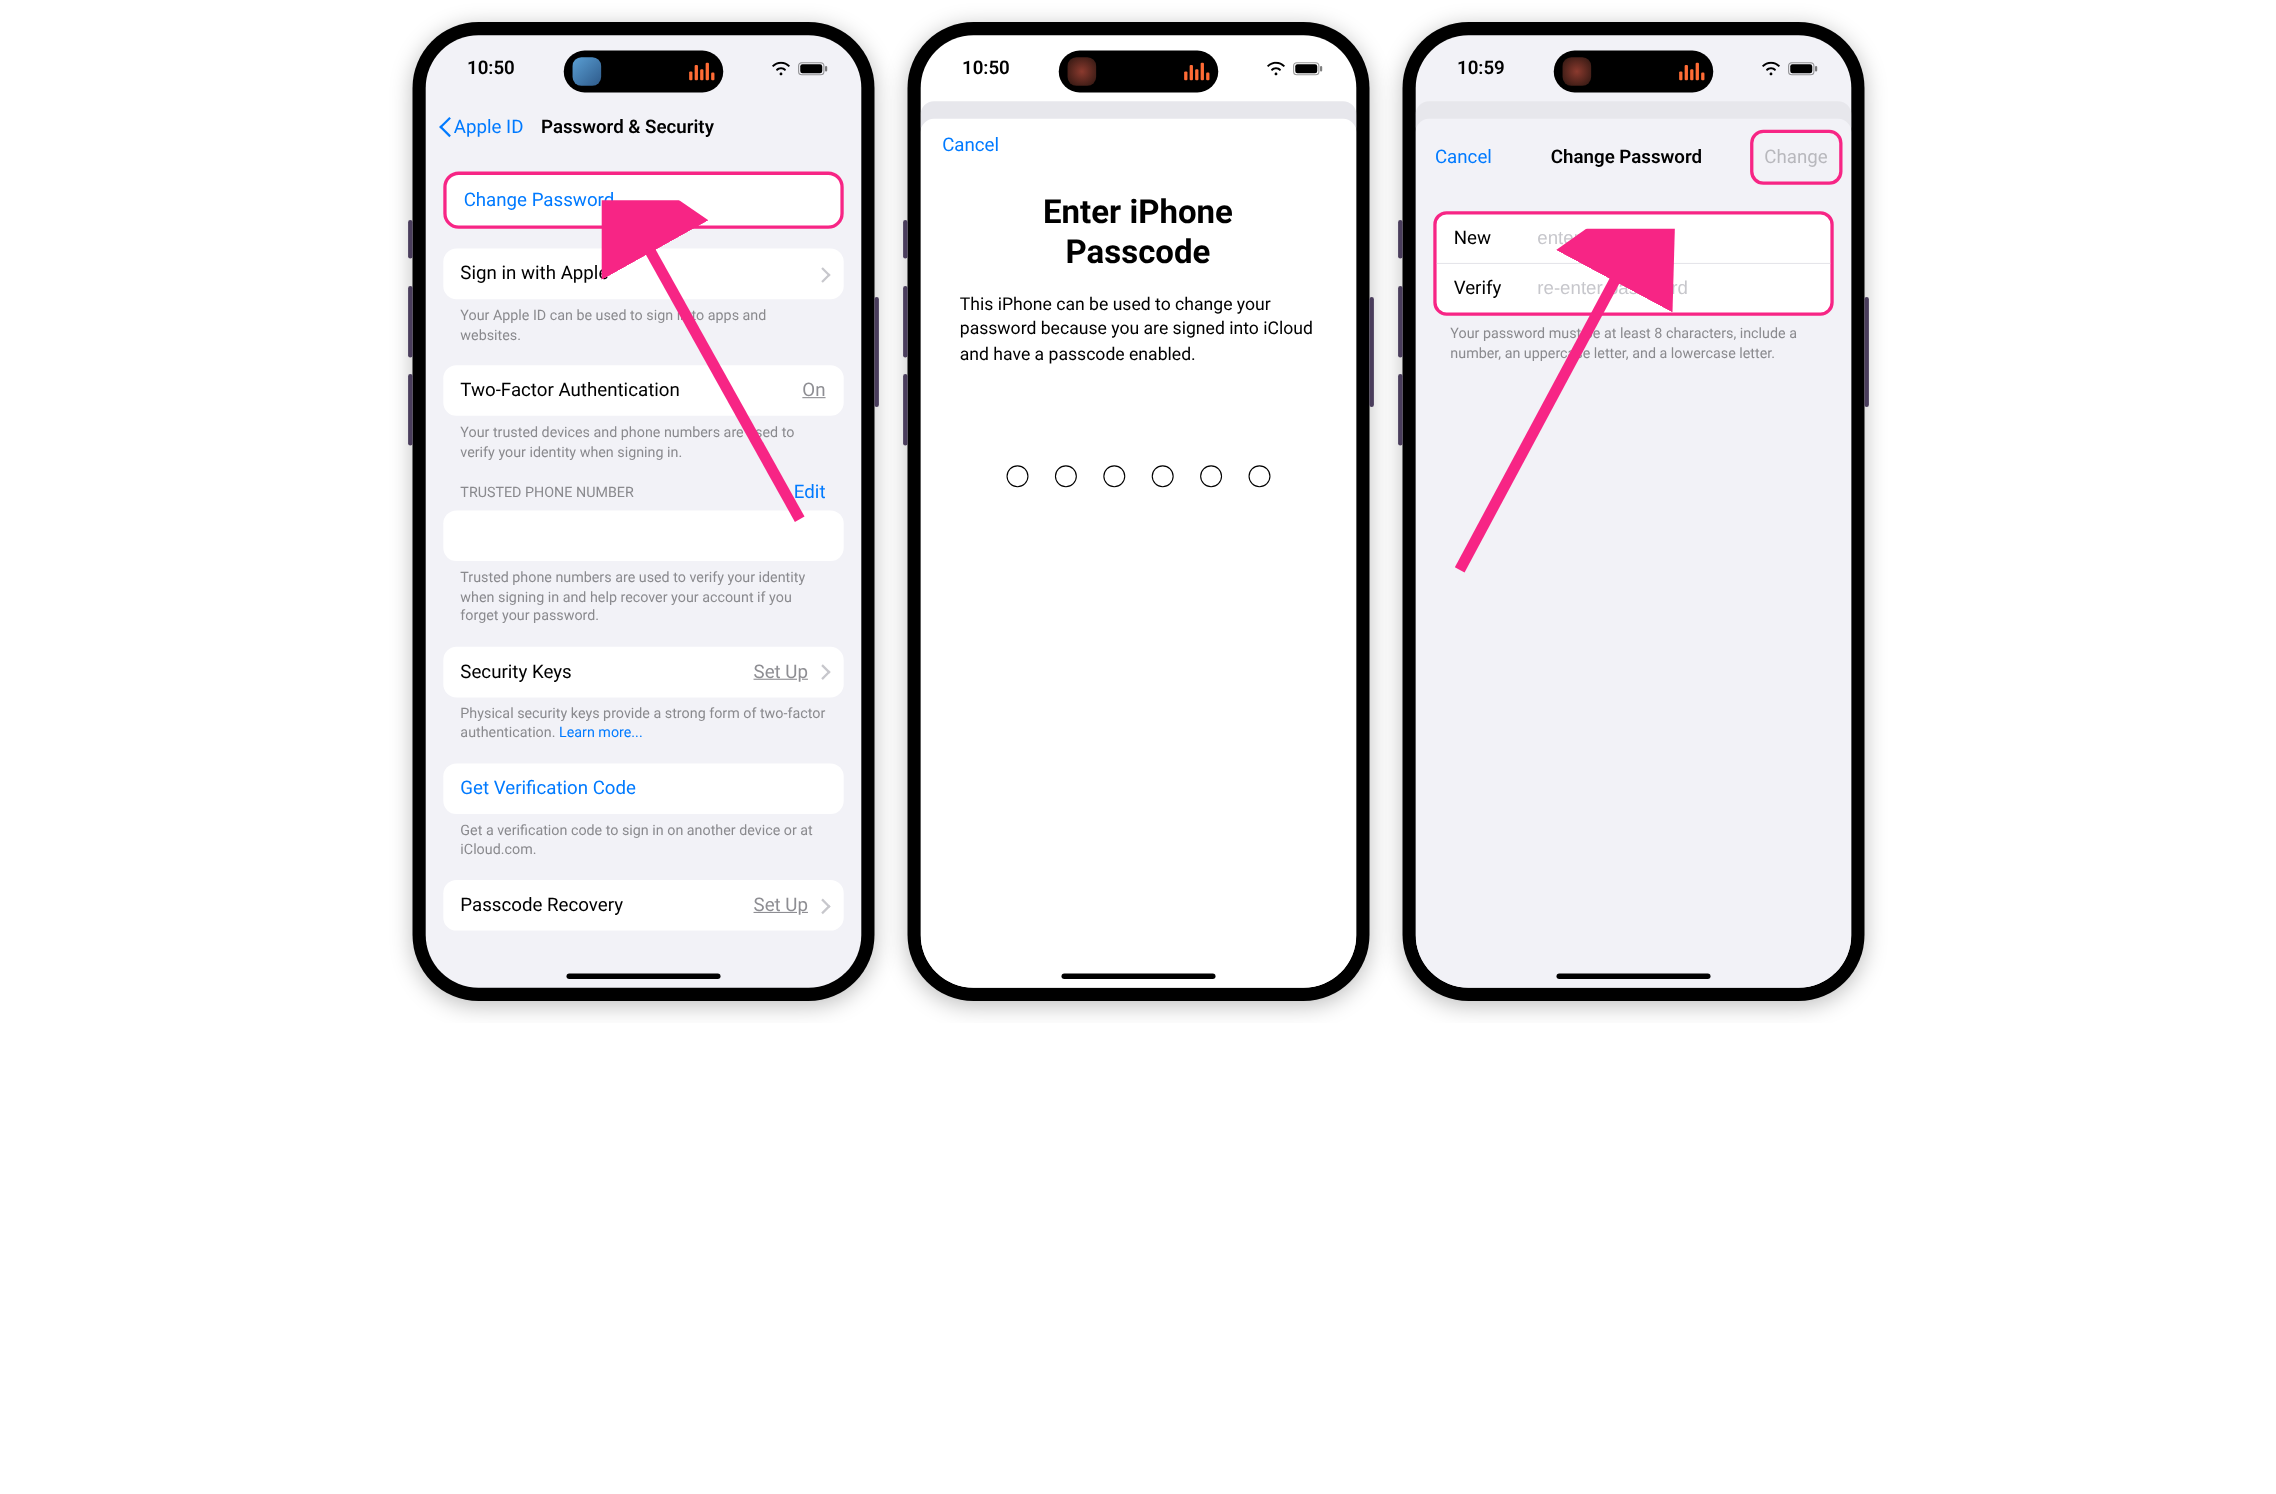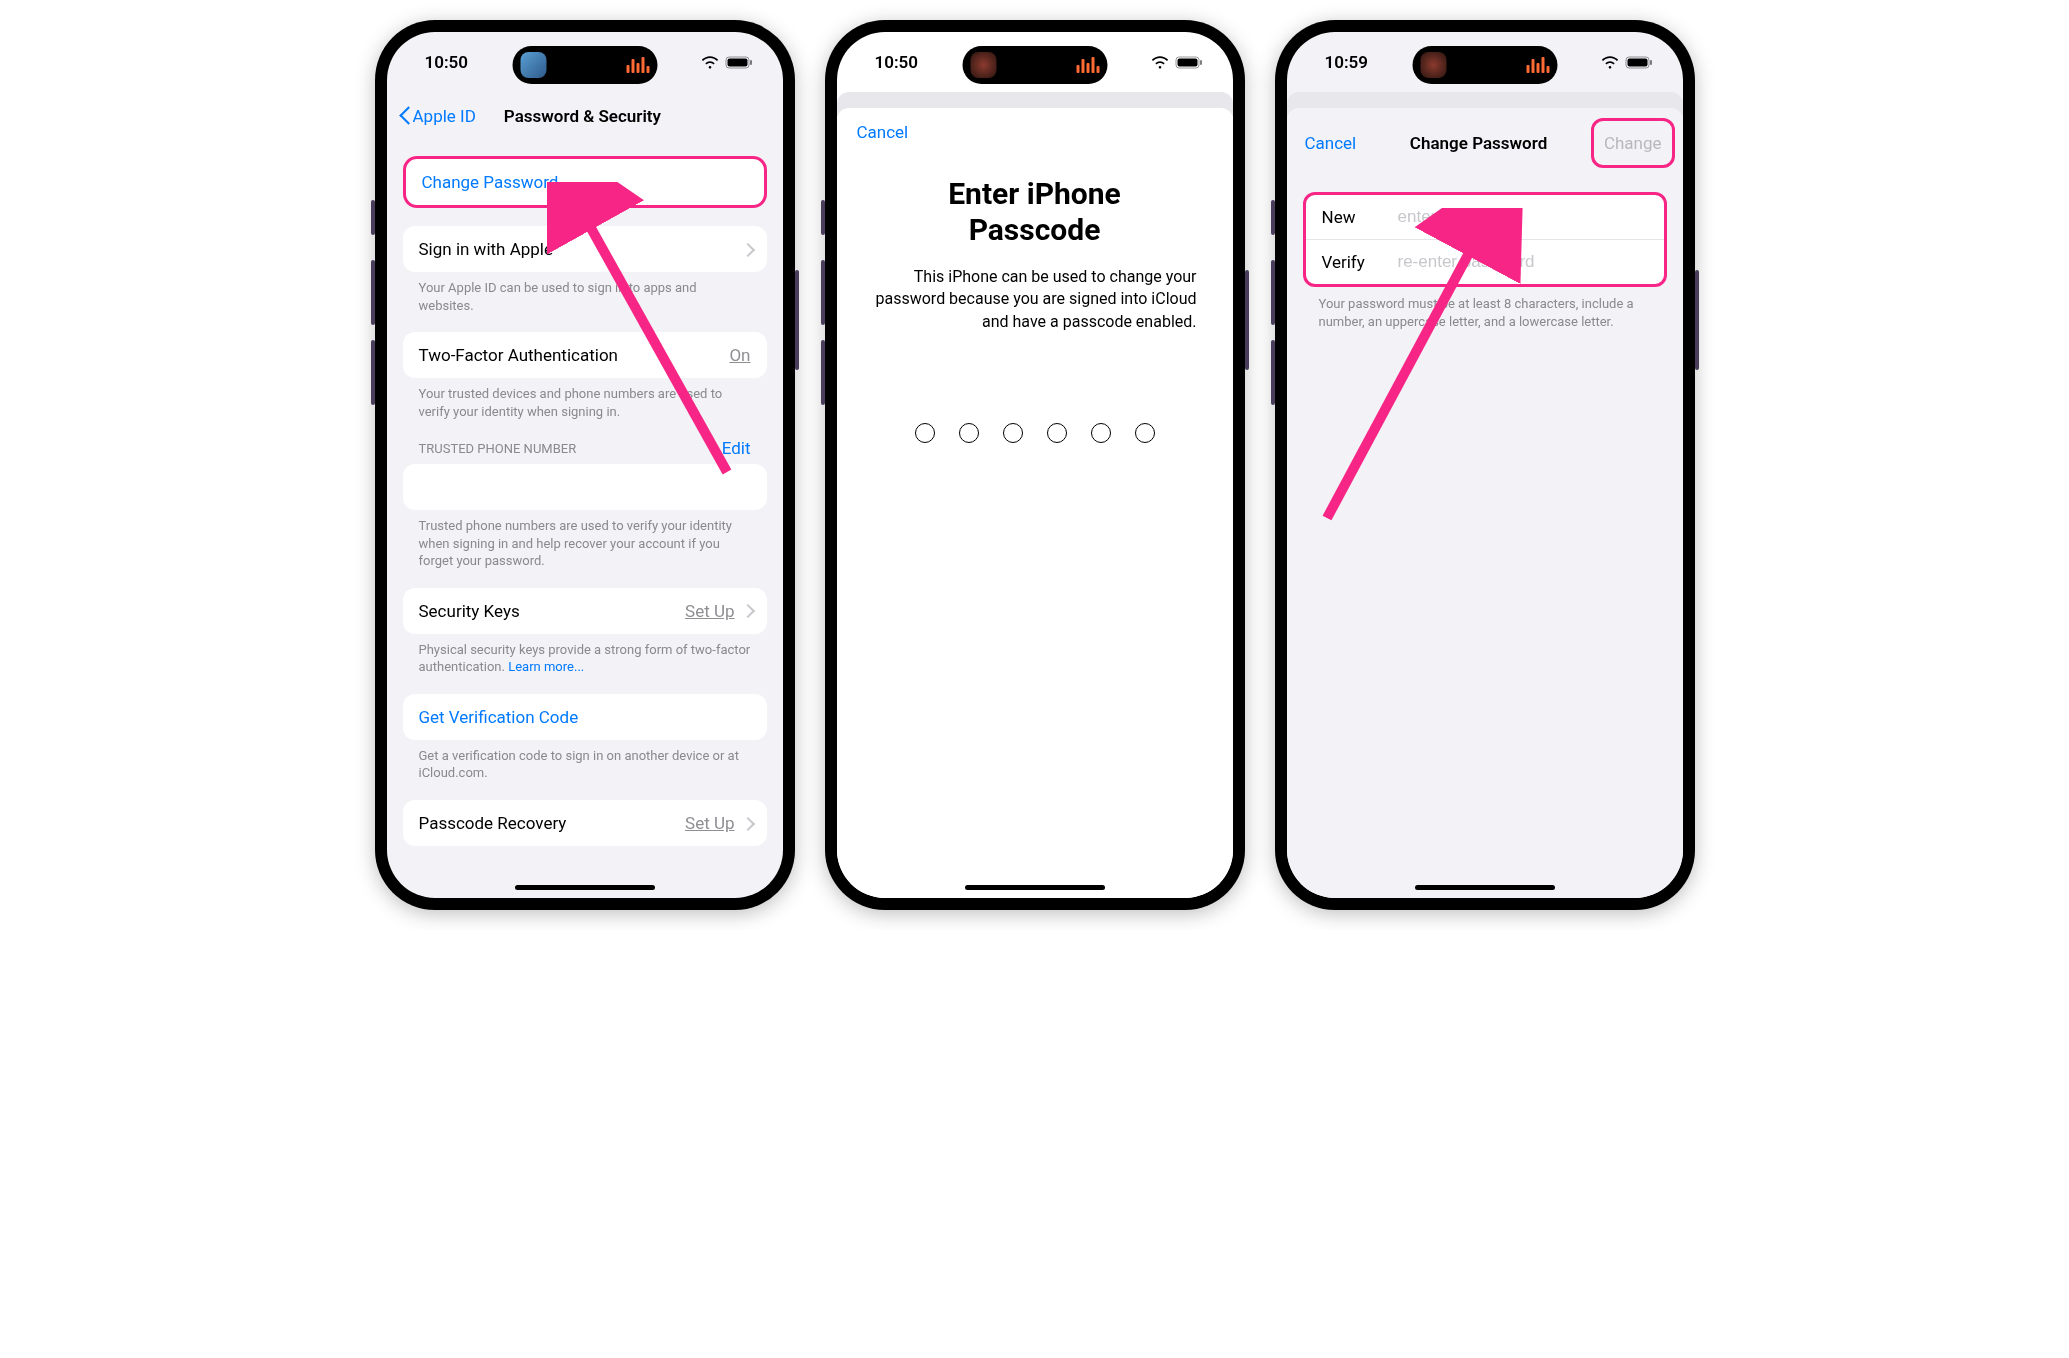--- a/index.html
+++ b/index.html
@@ -89,21 +89,21 @@
   .status-right {
     display: flex;
     gap: 6px;
     align-items: center;
   }
   .nav-bar {
     height: 48px;
     display: flex;
     align-items: center;
     padding: 0 12px;
-    gap: 16px;
+    gap: 4px;
     position: relative;
   }
   .nav-back {
     display: flex;
     align-items: center;
     color: #007aff;
     font-size: 17px;
     gap: 2px;
   }
   .chevron-left {
@@ -230,21 +230,21 @@
   .sheet-title {
     font-size: 30px;
     font-weight: 700;
     text-align: center;
     margin-top: 34px;
     line-height: 1.2;
     padding: 0 30px;
   }
   .sheet-desc {
     font-size: 16px;
-    text-align: right;
+    text-align: left;
     margin-top: 18px;
     padding: 0 36px;
     line-height: 1.4;
     color: #000;
   }
   .passcode-dots {
     display: flex;
     justify-content: center;
     gap: 24px;
     margin-top: 90px;

